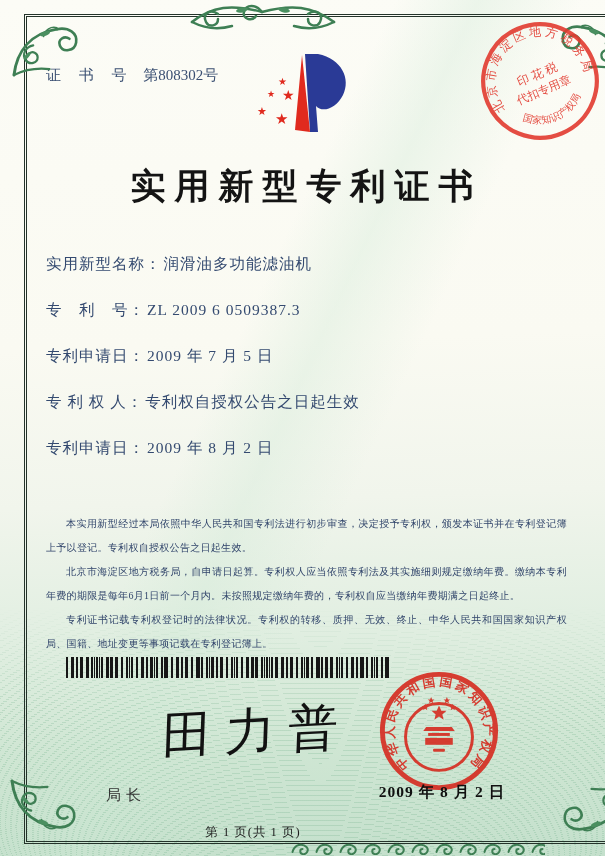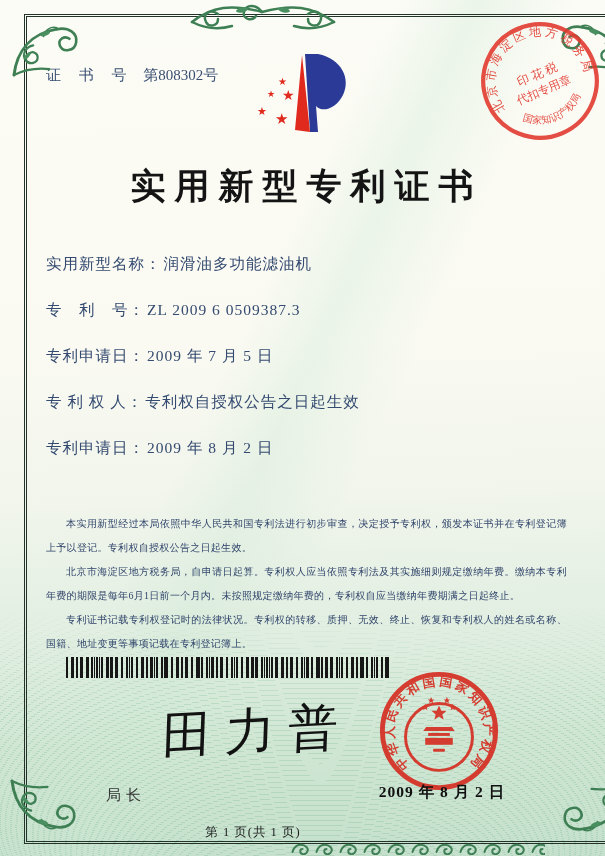--- a/index.html
+++ b/index.html
@@ -179,21 +179,21 @@
       <span>专 利 权 人：</span><span class="val">专利权自授权公告之日起生效</span>
     </div>
     <div class="field-row">
       <span>专利申请日：</span><span class="val">2009 年 8 月 2 日</span>
     </div>
   </div>
 
   <div class="body">
     <p>本实用新型经过本局依照中华人民共和国专利法进行初步审查，决定授予专利权，颁发本证书并在专利登记簿上予以登记。专利权自授权公告之日起生效。</p>
     <p>北京市海淀区地方税务局，自申请日起算。专利权人应当依照专利法及其实施细则规定缴纳年费。缴纳本专利年费的期限是每年6月1日前一个月内。未按照规定缴纳年费的，专利权自应当缴纳年费期满之日起终止。</p>
-    <p>专利证书记载专利权登记时的法律状况。专利权的转移、质押、无效、终止、恢复和专利权人的姓名或名称、国籍、地址变更等事项记载在专利登记簿上。</p>
+    <p>专利证书记载专利权登记时的法律状况。专利权的转移、质押、无效、终止、中华人民共和国国家知识产权局、国籍、地址变更等事项记载在专利登记簿上。</p>
   </div>
 
   <div class="barcode"></div>
 
   <div class="sig-label">局长</div>
   <div class="sig-name">田力普</div>
 
   <svg class="seal" viewBox="0 0 132 132">
     <defs>
       <path id="sealArc" d="M33.5,98.5 A46,46 0 1 1 98.5,98.5" fill="none"></path>

